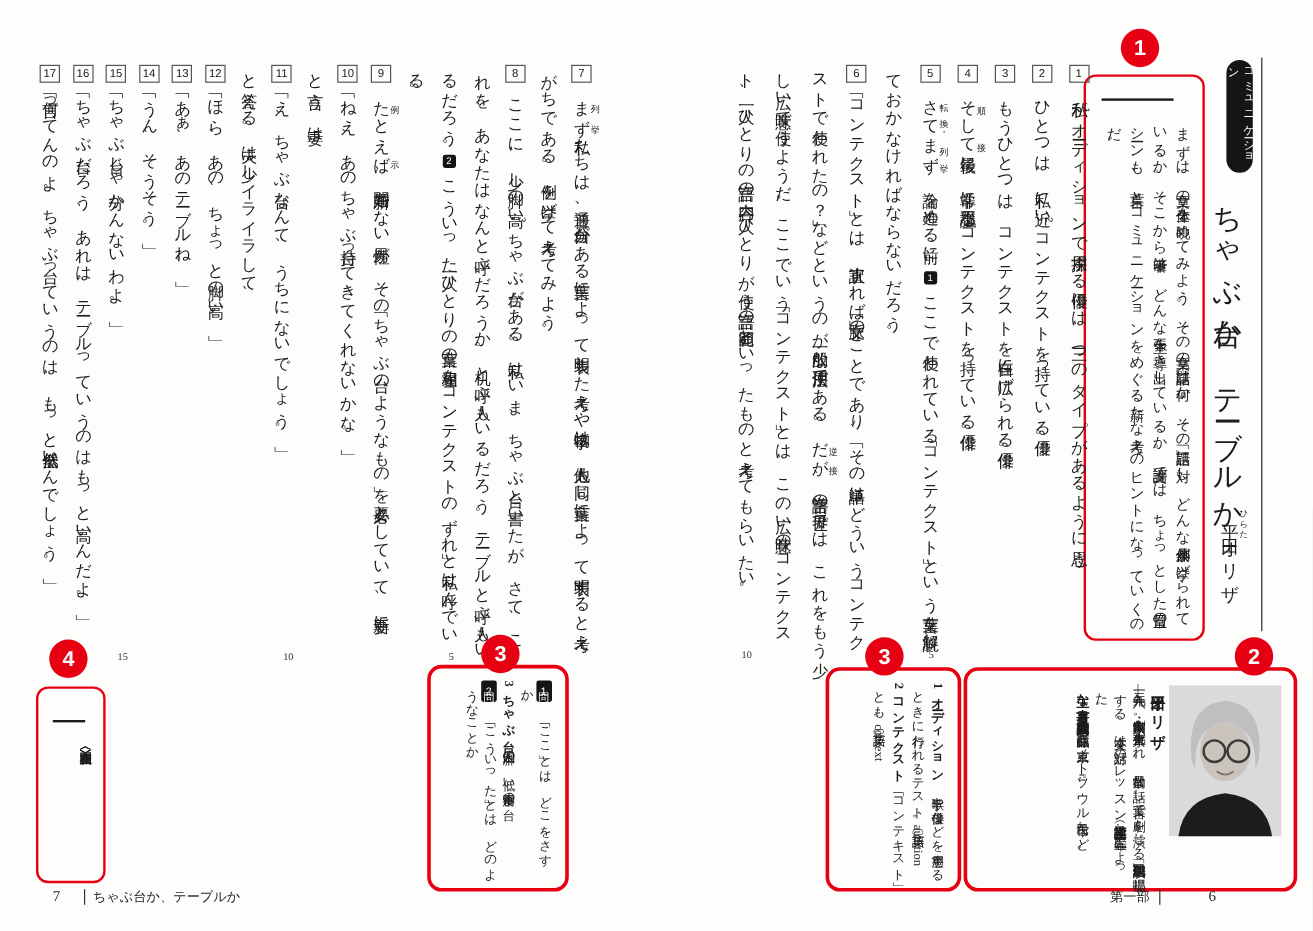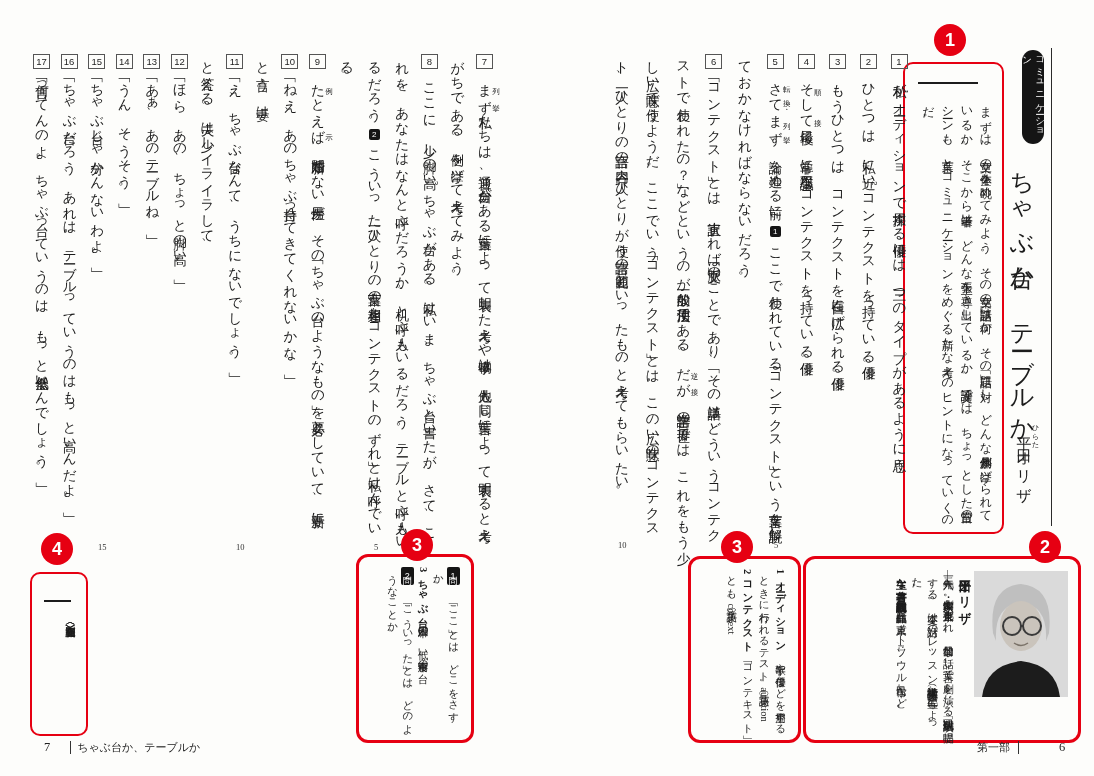--- a/index.html
+++ b/index.html
@@ -65,21 +65,21 @@
   .kw-rule{position:absolute;top:26px;left:12px;width:27px;height:1.5px;background:#1c1c1c;}
   .kw-text{position:absolute;top:44px;left:6px;width:40px;height:108px;font-size:10.5px;line-height:1.6;}
   .kw-text span{display:inline-block;}
 
   
   .footer{position:absolute;top:740px;font-size:11px;display:flex;align-items:center;color:#222;}
   .footer .pgnum{font-size:12.5px;}
   .fdiv{display:inline-block;width:1px;height:13px;background:#333;margin:0 8px;}
   .fl{left:44px;}
   .fl .fdiv{margin:0 6px 0 20px;}
-  .fr{left:977px;}
+  .fr{left:925px;}
   .fr .pgnum{margin-left:32px;}
 </style>
 </head>
 <body>
 
 <div class="spread" style="--red: #e60012; --ink: #151515;">
 
   <div class="cat-badge">コミュニケーション</div>
   <div class="trule r"></div>
   <div class="trule l"></div>

